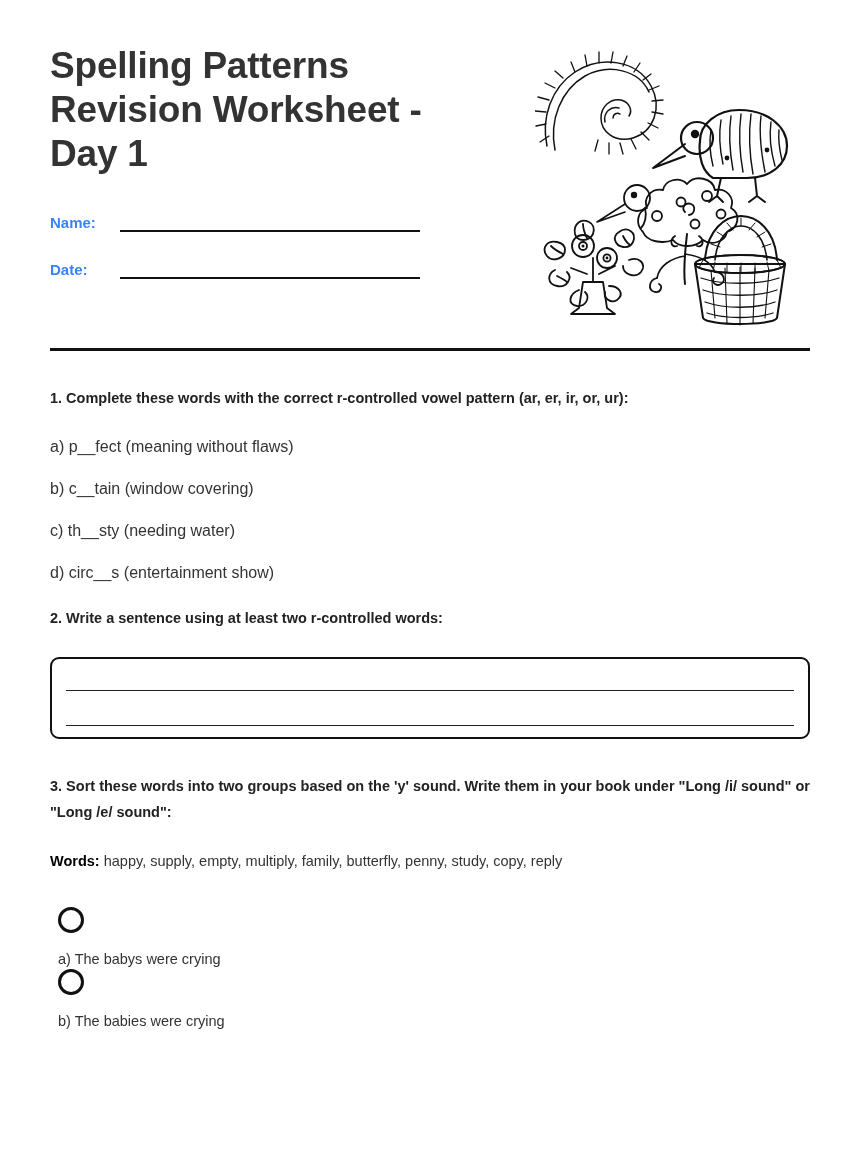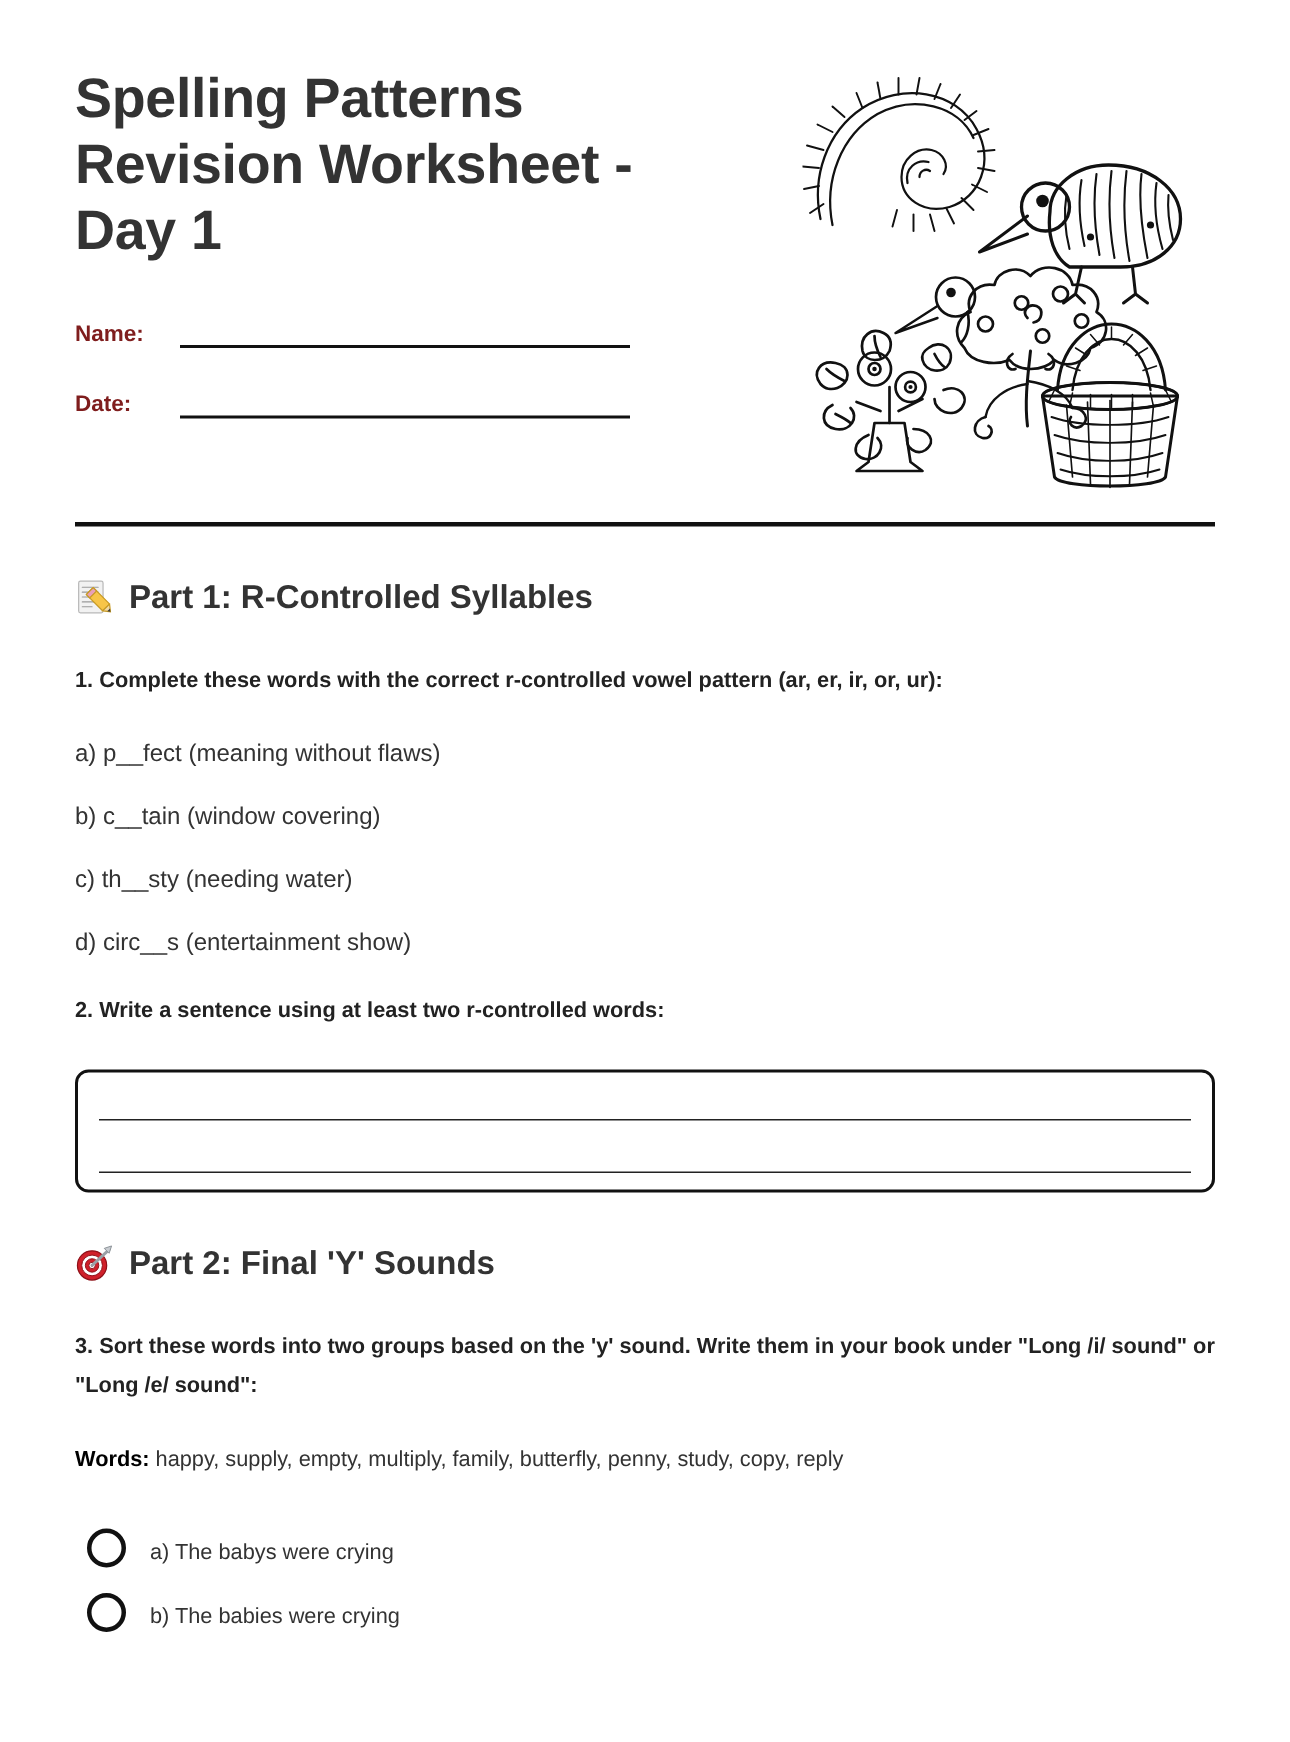--- a/index.html
+++ b/index.html
@@ -48,21 +48,21 @@
     left: 0;
     height: 24px;
     display: flex;
     align-items: flex-end;
   }
   .field-row.name { top: 164px; }
   .field-row.date { top: 211px; }
   .field-label {
     font-size: 15px;
     font-weight: bold;
-    color: #7f1d1d;
+    color: #3b82f6;
     width: 70px;
     line-height: 18px;
   }
   .field-line {
     width: 300px;
     border-bottom: 2px solid #111111;
     height: 20px;
     margin-left: 0px;
   }
 
@@ -149,24 +149,24 @@
   }
   .answer-box .rule.r1 { top: 31px; }
   .answer-box .rule.r2 { top: 66px; }
 
   
   .choices {
     margin-top: 36px;
   }
   .choice {
     display: flex;
-    align-items: flex-end;
+    align-items: flex-start;
     gap: 16px;
-    margin-bottom: 17px;
     padding-left: 8px;
+    flex-direction: column;
   }
   .radio {
     width: 26px;
     height: 26px;
     flex: 0 0 26px;
     border: 3px solid #111111;
     border-radius: 50%;
     background: #ffffff;
     box-sizing: border-box;
   }
@@ -332,66 +332,35 @@
           <path d="M246 222 L242 214"></path>
         </g>
       </g>
     </svg>
   </div>
 
   <div class="divider"></div>
 
   <div class="content">
 
-    <h2 class="section-heading">
-      <svg class="emoji-icon" viewBox="0 0 32 32">
-        <rect x="3" y="3" width="20" height="26" rx="1.5" fill="#f2f2f2" stroke="#b8b8b8" stroke-width="1"></rect>
-        <g stroke="#9a9a9a" stroke-width="1" stroke-linecap="round">
-          <path d="M6 8h13"></path>
-            <path d="M6 12h13"></path>
-            <path d="M6 16h10"></path>
-            <path d="M6 20h12"></path>
-            <path d="M6 24h8"></path>
-        </g>
-        <g transform="rotate(-45 22 21)">
-          <rect x="18" y="7" width="8" height="19" rx="1" fill="#f7c548" stroke="#c79a24" stroke-width="1"></rect>
-          <rect x="18" y="7" width="8" height="4" fill="#e8a0b8" stroke="#c79a24" stroke-width="1"></rect>
-          <path d="M18 26 L22 31 L26 26 Z" fill="#f0d9a8" stroke="#c79a24" stroke-width="1"></path>
-          <path d="M20.4 28.9 L22 31 L23.6 28.9 Z" fill="#3d3d3d" stroke="none"></path>
-        </g>
-      </svg>
-      <span>Part 1: R-Controlled Syllables</span>
-    </h2>
 
     <p class="q-prompt">1. Complete these words with the correct r-controlled vowel pattern (ar, er, ir, or, ur):</p>
 
     <p class="q-item">a) p__fect (meaning without flaws)</p>
     <p class="q-item">b) c__tain (window covering)</p>
     <p class="q-item">c) th__sty (needing water)</p>
     <p class="q-item">d) circ__s (entertainment show)</p>
 
     <p class="q-prompt">2. Write a sentence using at least two r-controlled words:</p>
 
     <div class="answer-box">
       <span class="rule r1"></span>
       <span class="rule r2"></span>
     </div>
 
-    <h2 class="section-heading">
-      <svg class="emoji-icon" viewBox="0 0 32 32">
-        <circle cx="14" cy="18" r="12" fill="#d0202a" stroke="#8e1119" stroke-width="1"></circle>
-        <circle cx="14" cy="18" r="8.5" fill="#ffffff" stroke="#8e1119" stroke-width="0.8"></circle>
-        <circle cx="14" cy="18" r="5.5" fill="#d0202a" stroke="#8e1119" stroke-width="0.8"></circle>
-        <circle cx="14" cy="18" r="2.6" fill="#ffffff" stroke="#8e1119" stroke-width="0.8"></circle>
-        <circle cx="14" cy="18" r="1" fill="#d0202a" stroke="none"></circle>
-        <path d="M14 18 L28 5" stroke="#9aa0a6" stroke-width="2.4" stroke-linecap="round"></path>
-        <path d="M24 4 L30 2 L28 8 Z" fill="#c8ccd1" stroke="#8a9096" stroke-width="0.8"></path>
-      </svg>
-      <span>Part 2: Final 'Y' Sounds</span>
-    </h2>
 
     <p class="q-prompt">3. Sort these words into two groups based on the 'y' sound. Write them in your book under "Long /i/ sound" or "Long /e/ sound":</p>
 
     <p class="words-line">
       <b>Words:</b>
       <span>happy, supply, empty, multiply, family, butterfly, penny, study, copy, reply</span>
     </p>
 
 
     <div class="choices">

